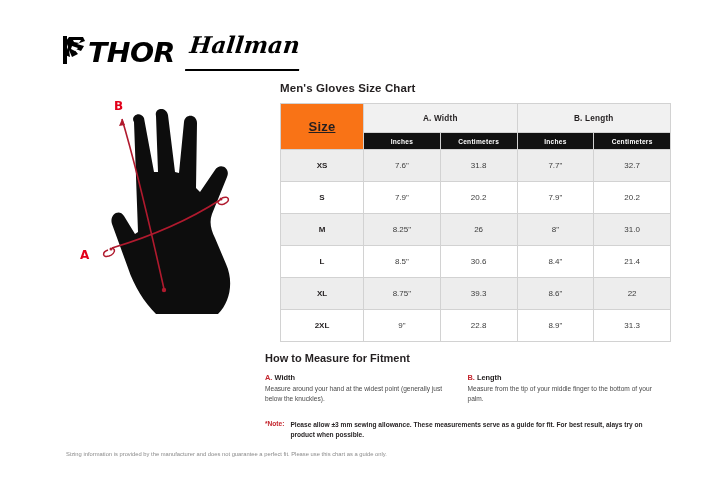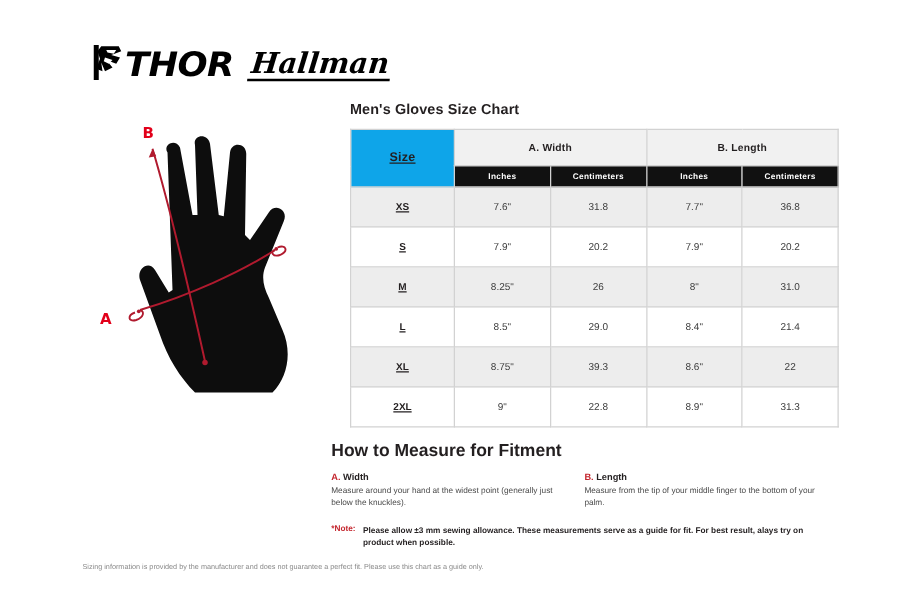--- a/index.html
+++ b/index.html
@@ -12,25 +12,24 @@
     height: 492px;
     font-family: "Liberation Sans", sans-serif;
     color: #231f20;
     position: relative;
     overflow: hidden;
   }
 
   
   #logo-bar {
     position: absolute;
-    left: 73px;
+    left: 61px;
     top: 33px;
     height: 38px;
     display: flex;
-    align-items: center;
     gap: 16px;
   }
   #thor-lockup {
     display: flex;
     align-items: center;
     gap: 1px;
   }
   #thor-wordmark {
     font-family: "DejaVu Sans", sans-serif;
     font-weight: bold;
@@ -94,22 +93,22 @@
   }
   th.grp-head {
     background: #f1f1f1;
     font-size: 8.2px;
     font-weight: bold;
     color: #231f20;
     height: 26px;
     letter-spacing: 0.2px;
   }
   th.size-head {
-    background: #0ea5e9;
-    font-size: 10px;
+    background: #f97316;
+    font-size: 13px;
     font-weight: bold;
     color: #231f20;
     width: 80px;
     letter-spacing: 0.2px;
     text-decoration: underline;
   }
   th.unit-head {
     background: #111111;
     color: #ffffff;
     font-size: 6.6px;
@@ -120,38 +119,37 @@
   }
   tbody td {
     height: 29px;
     font-size: 8px;
     color: #3c3c3c;
   }
   tbody td.size-cell {
     font-weight: bold;
     color: #231f20;
     font-size: 8px;
-    text-decoration: underline;
   }
   tbody tr.shade td {
     background: #ededed;
   }
   tbody tr.plain td {
     background: #ffffff;
   }
 
   
   #measure-section {
     position: absolute;
     left: 265px;
     top: 352px;
     width: 391px;
   }
   #measure-title {
-    font-size: 14px;
+    font-size: 11px;
     font-weight: bold;
     color: #231f20;
     margin: 0 0 9px 0;
   }
   .measure-cols {
     display: flex;
     gap: 14px;
   }
   .measure-col {
     width: 189px;
@@ -280,40 +278,40 @@
         <th class="unit-head">Inches</th>
         <th class="unit-head">Centimeters</th>
       </tr>
     </thead>
     <tbody>
       <tr class="shade">
         <td class="size-cell">XS</td>
         <td>7.6"</td>
         <td>31.8</td>
         <td>7.7"</td>
-        <td>36.8</td>
+        <td>32.7</td>
       </tr>
       <tr class="plain">
         <td class="size-cell">S</td>
         <td>7.9"</td>
         <td>20.2</td>
         <td>7.9"</td>
         <td>20.2</td>
       </tr>
       <tr class="shade">
         <td class="size-cell">M</td>
         <td>8.25"</td>
         <td>26</td>
         <td>8"</td>
         <td>31.0</td>
       </tr>
       <tr class="plain">
         <td class="size-cell">L</td>
         <td>8.5"</td>
-        <td>29.0</td>
+        <td>30.6</td>
         <td>8.4"</td>
         <td>21.4</td>
       </tr>
       <tr class="shade">
         <td class="size-cell">XL</td>
         <td>8.75"</td>
         <td>39.3</td>
         <td>8.6"</td>
         <td>22</td>
       </tr>

